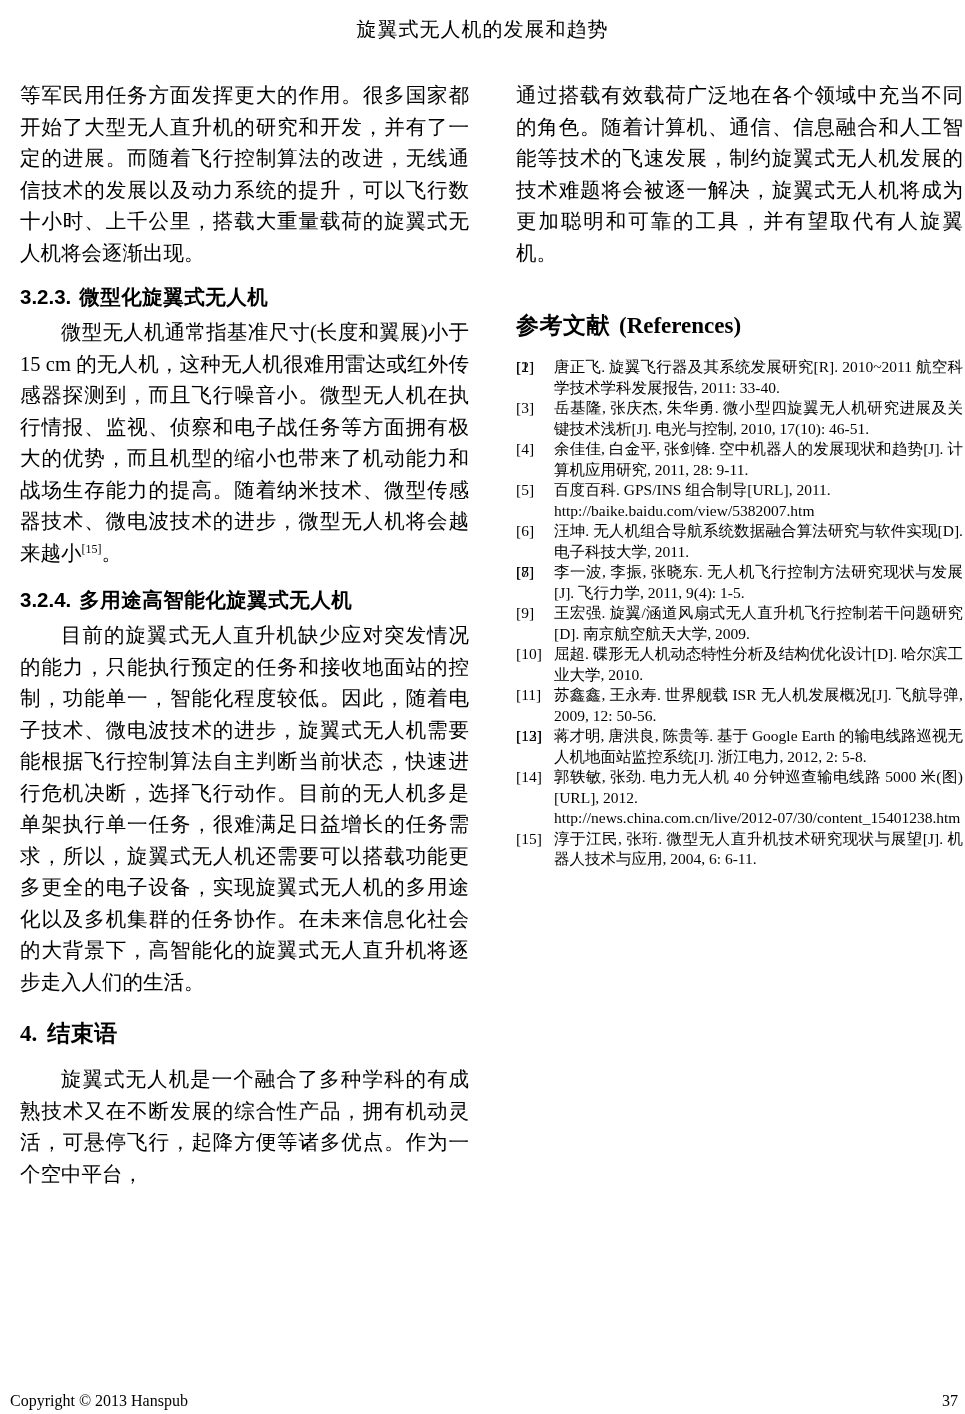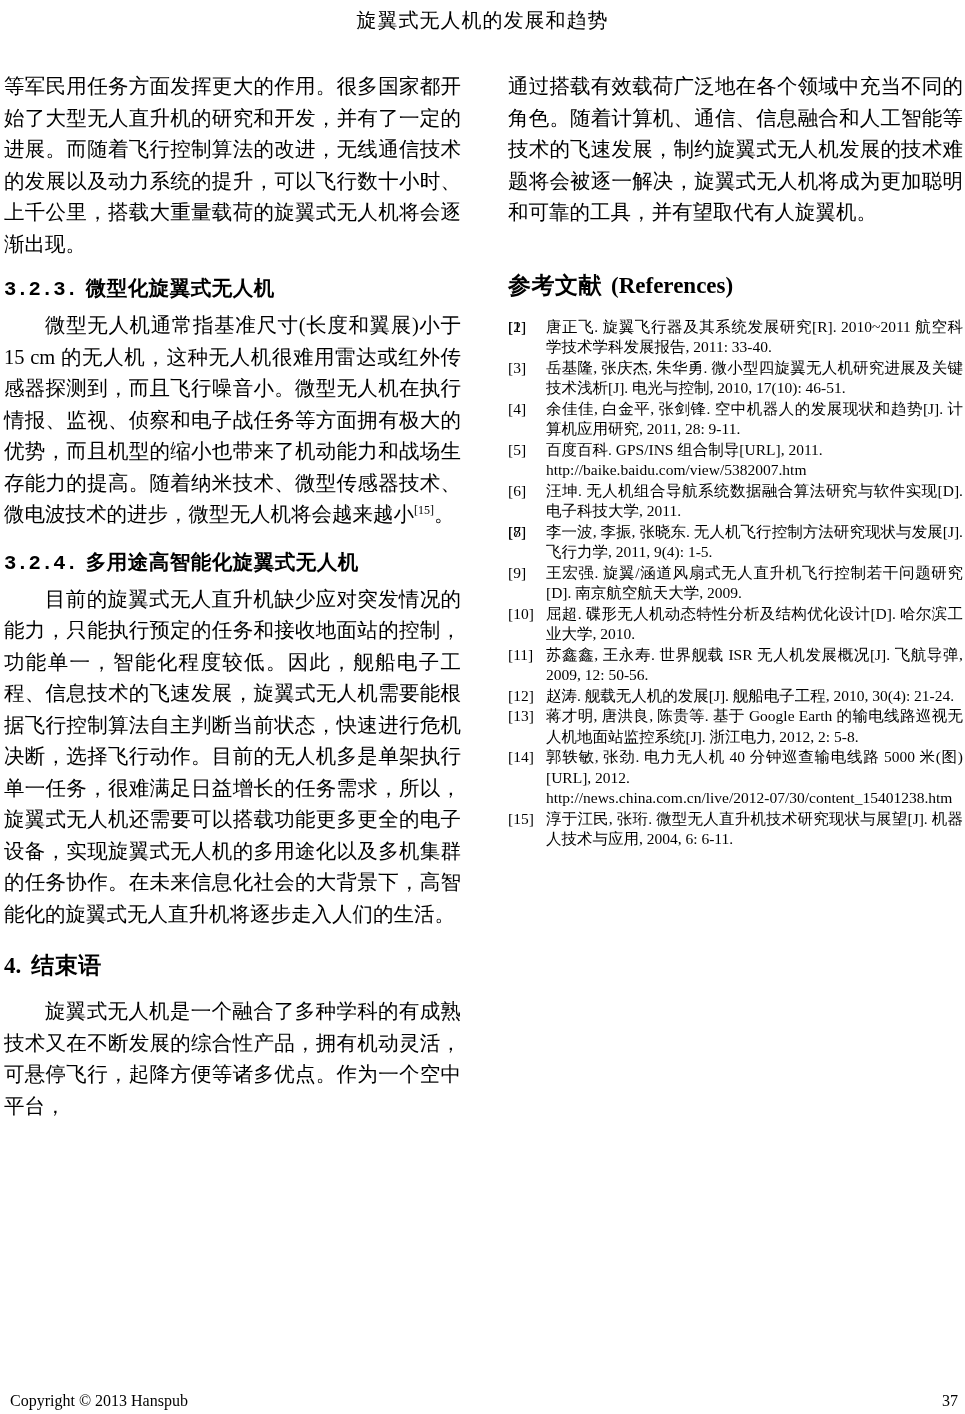--- a/index.html
+++ b/index.html
@@ -9,44 +9,44 @@
     margin:0 auto;
     background:#ffffff;
     color:#000000;
     font-family:"Liberation Serif","DejaVu Serif",serif;
     overflow:hidden;
   }
   .doc-title {
     text-align:center;
     font-size:20px;
     font-weight:normal;
-    padding-top:7px;
+    padding-top:16px;
     letter-spacing:1px;
   }
   .columns {
     display:flex;
     margin-top:37px;
-    padding:0 2px 0 4px;
+    padding:0 2px 0 20px;
   }
   .col-left  { width:458px; margin-right:47px; }
   .col-right { width:456px; }
   .body-par {
     font-size:20.5px;
     line-height:31.5px;
     text-align:justify;
     margin:0;
   }
   .indent { text-indent:2em; }
   .sec-heading {
     font-size:20.5px;
     font-weight:bold;
     margin:13px 0 5px 0;
     line-height:30px;
   }
-  .sec-heading .h-num { font-family:Liberation Mono, monospace; margin-right:8px; }
+  .sec-heading .h-num { font-family:Liberation Sans, sans-serif; margin-right:8px; }
   .sec-heading .h-cn  { font-family:"Liberation Sans","DejaVu Sans",sans-serif; letter-spacing:0.5px; }
   .big-heading {
     font-size:23px;
     font-weight:bold;
     margin:19px 0 14px 0;
     line-height:33px;
   }
   .big-heading .h-num { font-family:"Liberation Serif","DejaVu Serif",serif; margin-right:10px; }
   .big-heading .h-cn  { font-family:Liberation Sans, sans-serif; letter-spacing:0.5px; }
   .refs-heading { margin:40px 0 15px 0; }
@@ -94,21 +94,21 @@
       <p class="body-par">等军民用任务方面发挥更大的作用。很多国家都开始了大型无人直升机的研究和开发，并有了一定的进展。而随着飞行控制算法的改进，无线通信技术的发展以及动力系统的提升，可以飞行数十小时、上千公里，搭载大重量载荷的旋翼式无人机将会逐渐出现。</p>
 
       <div class="sec-heading">
         <span class="h-num">3.2.3.</span><span class="h-cn">微型化旋翼式无人机</span>
       </div>
       <p class="body-par indent"><span>微型无人机通常指基准尺寸(长度和翼展)小于 15 cm 的无人机，这种无人机很难用雷达或红外传感器探测到，而且飞行噪音小。微型无人机在执行情报、监视、侦察和电子战任务等方面拥有极大的优势，而且机型的缩小也带来了机动能力和战场生存能力的提高。随着纳米技术、微型传感器技术、微电波技术的进步，微型无人机将会越来越小</span><span class="sup-cite">[15]</span><span>。</span></p>
 
       <div class="sec-heading">
         <span class="h-num">3.2.4.</span><span class="h-cn">多用途高智能化旋翼式无人机</span>
       </div>
-      <p class="body-par indent">目前的旋翼式无人直升机缺少应对突发情况的能力，只能执行预定的任务和接收地面站的控制，功能单一，智能化程度较低。因此，舰船电子工程、信息技术的飞速发展，旋翼式无人机需要能根据飞行控制算法自主判断当前状态，快速进行危机决断，选择飞行动作。目前的无人机多是单架执行单一任务，很难满足日益增长的任务需求，所以，旋翼式无人机还需要可以搭载功能更多更全的电子设备，实现旋翼式无人机的多用途化以及多机集群的任务协作。在未来信息化社会的大背景下，高智能化的旋翼式无人直升机将逐步走入人们的生活。</p>
+      <p class="body-par indent">目前的旋翼式无人直升机缺少应对突发情况的能力，只能执行预定的任务和接收地面站的控制，功能单一，智能化程度较低。因此，随着电子技术、微电波技术的进步，旋翼式无人机需要能根据飞行控制算法自主判断当前状态，快速进行危机决断，选择飞行动作。目前的无人机多是单架执行单一任务，很难满足日益增长的任务需求，所以，旋翼式无人机还需要可以搭载功能更多更全的电子设备，实现旋翼式无人机的多用途化以及多机集群的任务协作。在未来信息化社会的大背景下，高智能化的旋翼式无人直升机将逐步走入人们的生活。</p>
 
       <div class="big-heading">
         <span class="h-num">4.</span><span class="h-cn">结束语</span>
       </div>
       <p class="body-par indent">旋翼式无人机是一个融合了多种学科的有成熟技术又在不断发展的综合性产品，拥有机动灵活，可悬停飞行，起降方便等诸多优点。作为一个空中平台，</p>
     </div>
 
     <div class="col-right">
       <p class="body-par">通过搭载有效载荷广泛地在各个领域中充当不同的角色。随着计算机、通信、信息融合和人工智能等技术的飞速发展，制约旋翼式无人机发展的技术难题将会被逐一解决，旋翼式无人机将成为更加聪明和可靠的工具，并有望取代有人旋翼机。</p>
 
@@ -176,21 +176,20 @@
   </div>
 
   <div class="ref-item">
     <span class="ref-id">[11]</span>
     <span>苏鑫鑫, 王永寿. 世界舰载 ISR 无人机发展概况[J]. 飞航导弹, 2009, 12: 50-56.</span>
     
   </div>
 
   <div class="ref-item">
     <span class="ref-id">[12]</span>
-    <span>赵涛. 舰载无人机的发展[J]. 舰船电子工程, 2010, 30(4): 21-24.</span>
     
   </div>
 
   <div class="ref-item">
     <span class="ref-id">[13]</span>
     <span>蒋才明, 唐洪良, 陈贵等. 基于 Google Earth 的输电线路巡视无人机地面站监控系统[J]. 浙江电力, 2012, 2: 5-8.</span>
     
   </div>
 
   <div class="ref-item">

